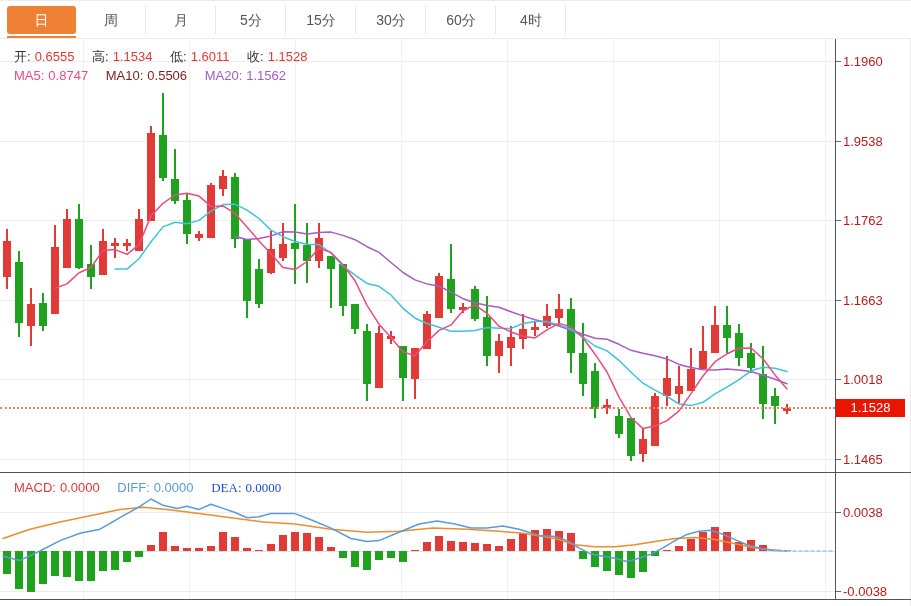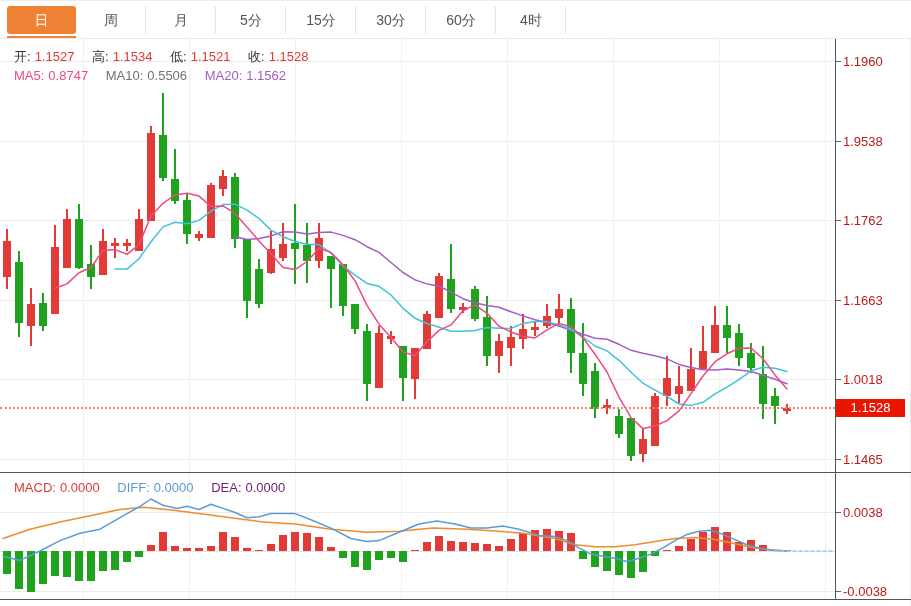--- a/index.html
+++ b/index.html
@@ -24,22 +24,22 @@
   .tickdash{position:absolute;width:5px;height:1px;background:#666;}
   .ticklabel{position:absolute;font-size:13px;color:#b91c1c;}
   .candle-wick{position:absolute;width:1.5px;}
   .candle-body{position:absolute;width:8px;}
   .macd-bar{position:absolute;width:8px;}
   .price-dotted{position:absolute;left:0;width:835px;height:0;border-top:2px dotted #f2826a;z-index:20;}
   .price-pill{position:absolute;left:836px;width:69px;height:18px;line-height:18px;text-align:center;color:#fff;font-size:13px;z-index:21;}
   svg{position:absolute;left:0;top:0;pointer-events:none;}
 </style>
 <style>.val-red{color:#e23a36;}
-   .ma5{color:#ec4b81;} .ma10{color:#737373;} .ma20{color:#a55cc5;}
-   .macdc{color:#e23a36;} .diffc{color:#5b9bd5;} .deac{color:#701a75;}
+   .ma5{color:#ec4b81;} .ma10{color:#7f1d1d;} .ma20{color:#a55cc5;}
+   .macdc{color:#e23a36;} .diffc{color:#5b9bd5;} .deac{color:#1d4ed8;font-family:Liberation Serif, serif;}
    .price-dotted{border-top-color:#f2826a;}
    .price-pill{background:#ea1500;}</style></head>
 <body>
 
 <div class="app">
 
   <div class="tabbar" id="tabbar">
       <div class="tab active" style="left: 7px; width: 69px;">日</div>
       <div class="tab-underline" style="left: 7px; width: 69px;"></div>
       <div class="tab inactive" style="left: 77px; width: 69px;">周</div>
@@ -300,23 +300,23 @@
       <div class="tickdash" style="left: 836px; top: 510.5px;"></div>
       <div class="ticklabel" style="left: 843px; top: 503.5px;">0.0038</div>
       <div class="tickdash" style="left: 836px; top: 589.5px;"></div>
       <div class="ticklabel" style="left: 843px; top: 582.5px;">-0.0038</div>
     </div>
 
   <div class="price-dotted" id="price-line" style="top: 406.345px;"></div>
   <div class="price-pill" id="price-pill" style="top: 398.345px;">1.1528</div>
 
   <div class="legend" style="left:14px;top:47px;">
-    <span class="lab">开:</span><span class="val-red pairgap">1.1527</span>
+    <span class="lab">开:</span><span class="val-red pairgap">0.6555</span>
     <span class="lab">高:</span><span class="val-red pairgap">1.1534</span>
-    <span class="lab">低:</span><span class="val-red pairgap">1.1521</span>
+    <span class="lab">低:</span><span class="val-red pairgap">1.6011</span>
     <span class="lab">收:</span><span class="val-red">1.1528</span>
   </div>
 
   <div class="legend" style="left:14px;top:67px;">
     <span class="ma5">MA5:</span><span class="ma5 pairgap">0.8747</span>
     <span class="ma10">MA10:</span><span class="ma10 pairgap">0.5506</span>
     <span class="ma20">MA20:</span><span class="ma20">1.1562</span>
   </div>
 
   <div class="legend" style="left:14px;top:479px;">

